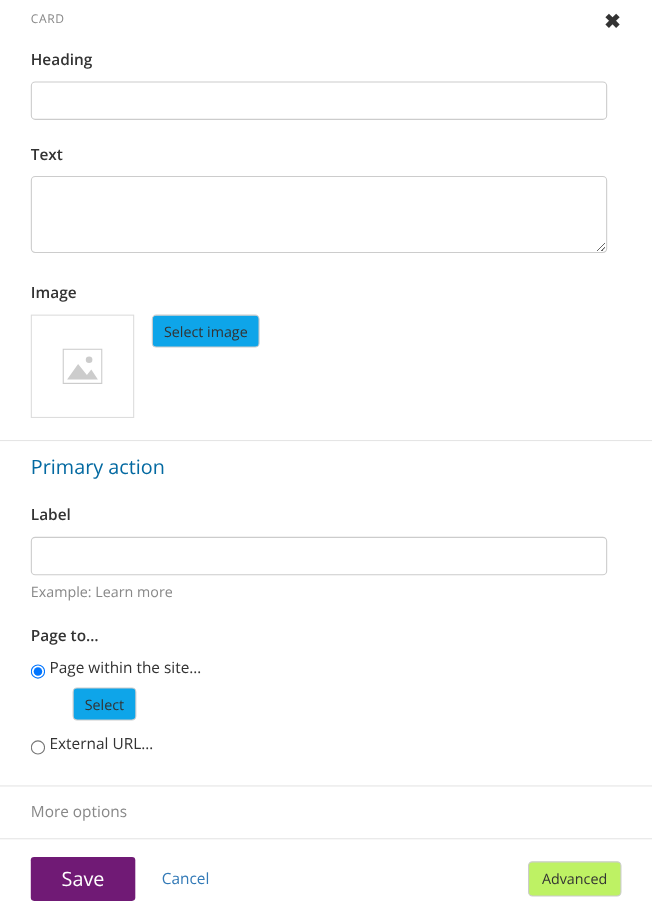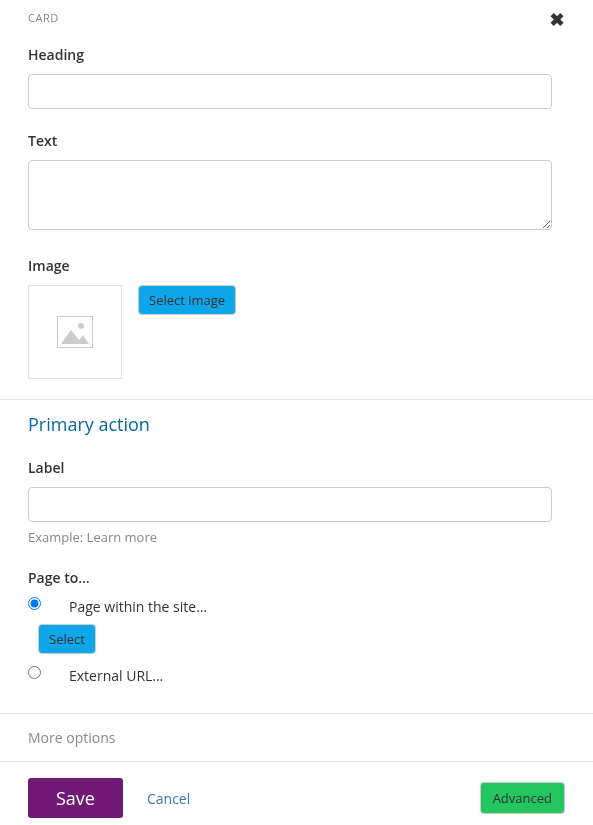--- a/index.html
+++ b/index.html
@@ -75,27 +75,27 @@
       color: #0369a1;
       margin-bottom: 22px;
     }
     .help-text {
       font-size: 13px;
       color: #888;
       margin-top: 6px;
     }
     .radio-row {
       display: flex;
-      align-items: flex-start;
-      gap: 28px;
+      align-items: flex-end;
+      gap: 4px;
       margin-bottom: 8px;
     }
     .radio-row input[type="radio"] { margin: 0; }
     .radio-row label { color: #333; font-size: 14px; cursor: pointer; }
-    .radio-sub { margin-left: 10px; margin-top: 4px; margin-bottom: 12px; }
+    .radio-sub { margin-left: 38px; margin-top: 4px; margin-bottom: 12px; }
     .more-options {
       padding: 14px 28px;
       color: #888;
       font-size: 14px;
       border-top: 1px solid #e5e5e5;
       border-bottom: 1px solid #e5e5e5;
       cursor: pointer;
     }
     .footer {
       padding: 16px 28px;
@@ -117,21 +117,21 @@
       color: #337ab7;
       background: none;
       border: none;
       font-size: 14px;
       font-family: inherit;
       cursor: pointer;
     }
     .btn-advanced {
       margin-left: auto;
       border: 1px solid #ccc;
-      background: #22c55e;
+      background: #bef264;
       border-radius: 4px;
       padding: 6px 12px;
       font-size: 13px;
       color: #333;
       cursor: pointer;
       font-family: inherit;
     }
   </style>
 </head>
 <body>

